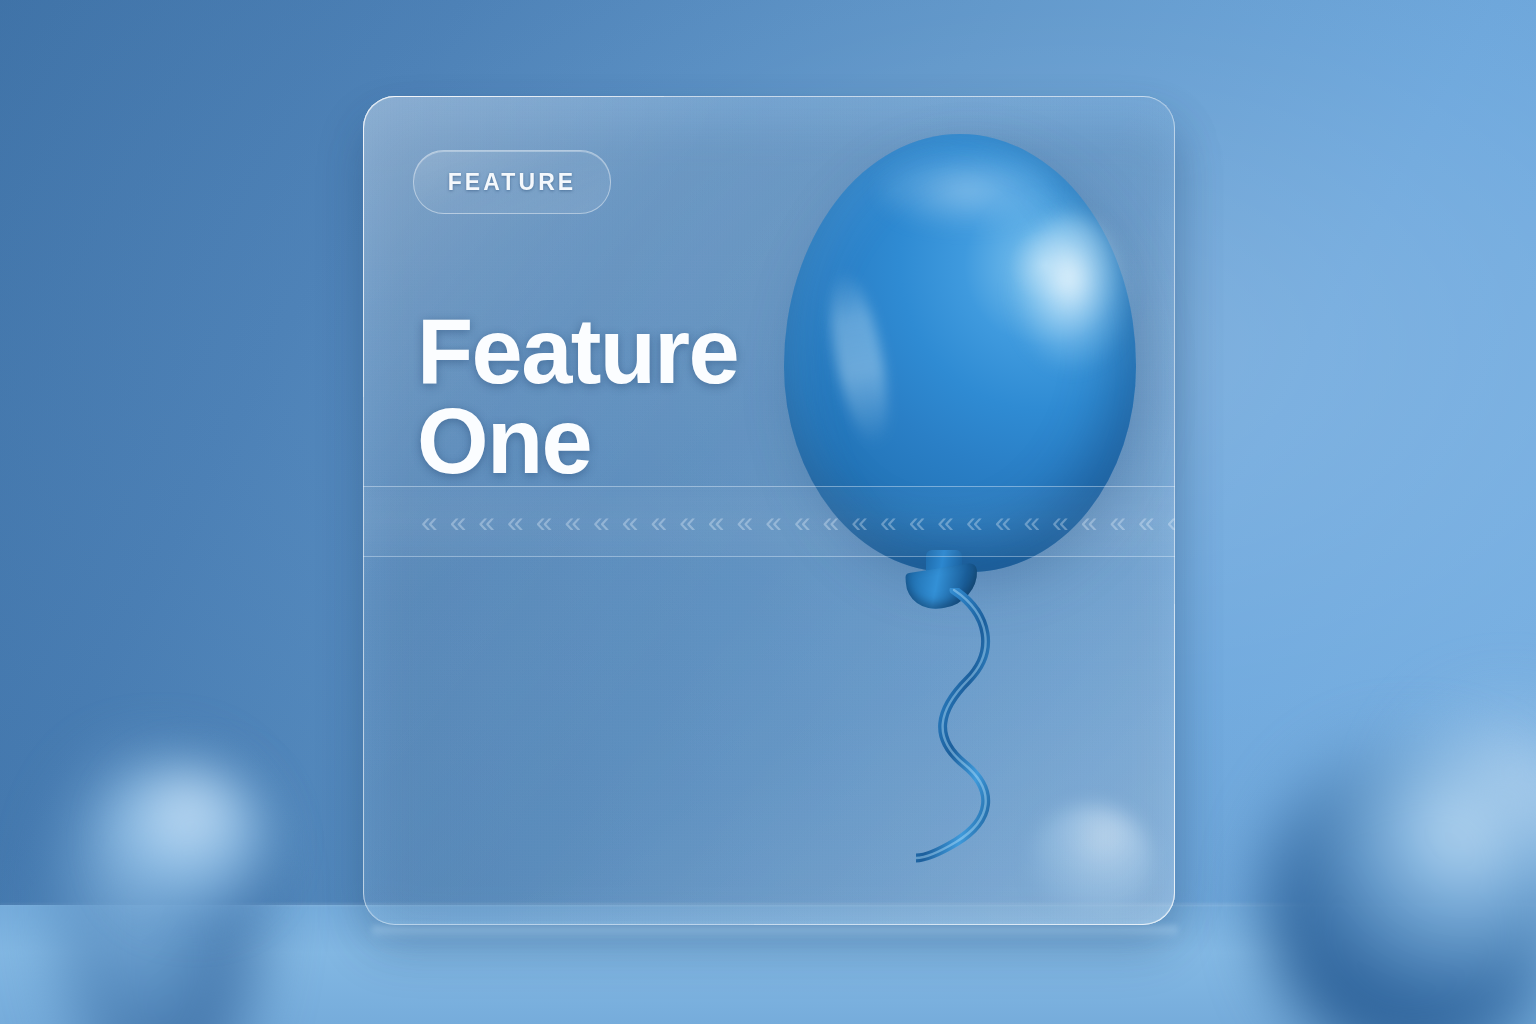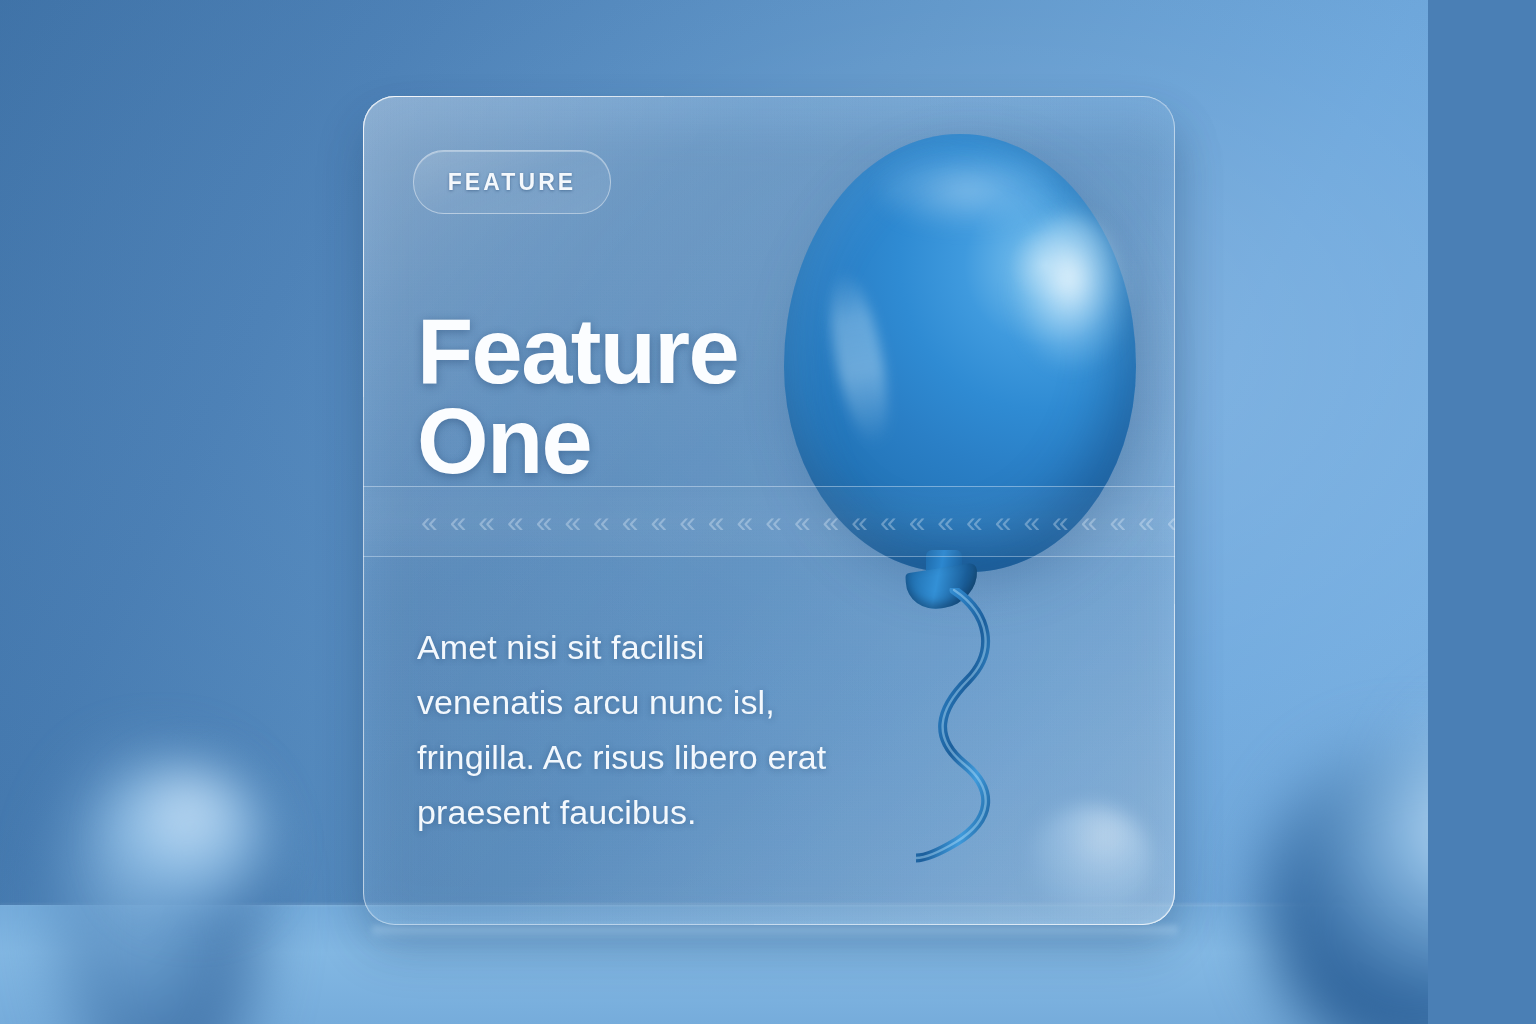--- a/index.html
+++ b/index.html
@@ -3,21 +3,21 @@
 <meta charset="utf-8">
 <style>
   html, body {
     margin: 0;
     padding: 0;
     background: #4a7fb5;
   }
 
   #stage {
     position: relative;
-    width: 1428px;
+    width: 1536px;
     height: 1024px;
     overflow: hidden;
     font-family: "Liberation Sans", sans-serif;
     background: #5eead4;
   }
 
   
   .bg-base {
     position: absolute;
     inset: 0;
@@ -408,21 +408,20 @@
         <span class="badge-label">FEATURE</span>
       </div>
 
       <h1 class="card-title">Feature
 One</h1>
 
       <div class="divider-band">
         <div class="chevron-row" id="chevron-row">««««««««««««««««««««««««««««««</div>
       </div>
 
-      <p class="card-body">Amet nisi sit facilisi venenatis arcu nunc isl, fringilla. Ac risus libero erat praesent faucibus.</p>
     </div>
 
     <div class="glass-rim-tl"></div>
     <div class="glass-rim-br"></div>
   </div>
 
   <div class="card-floor-refl"></div>
 
   <div class="balloon-wrap">
     <div class="balloon-shadow"></div>

